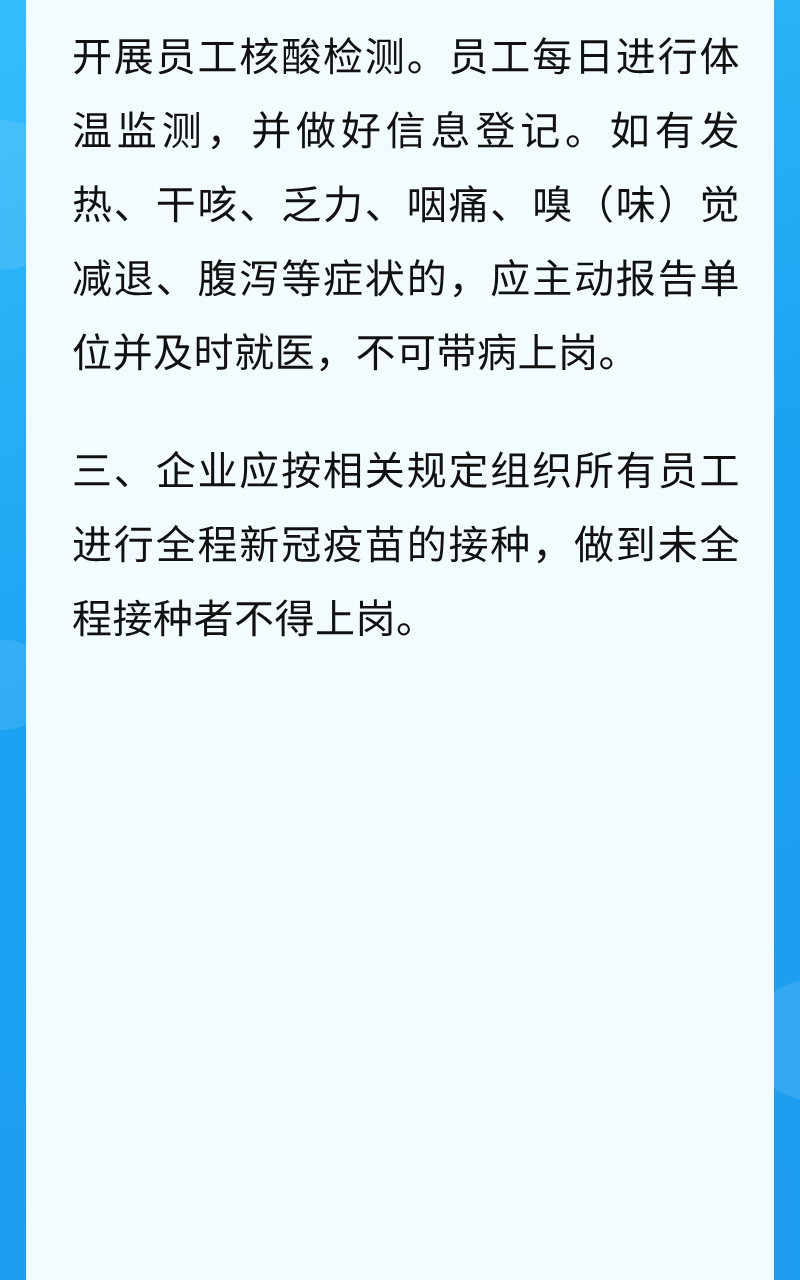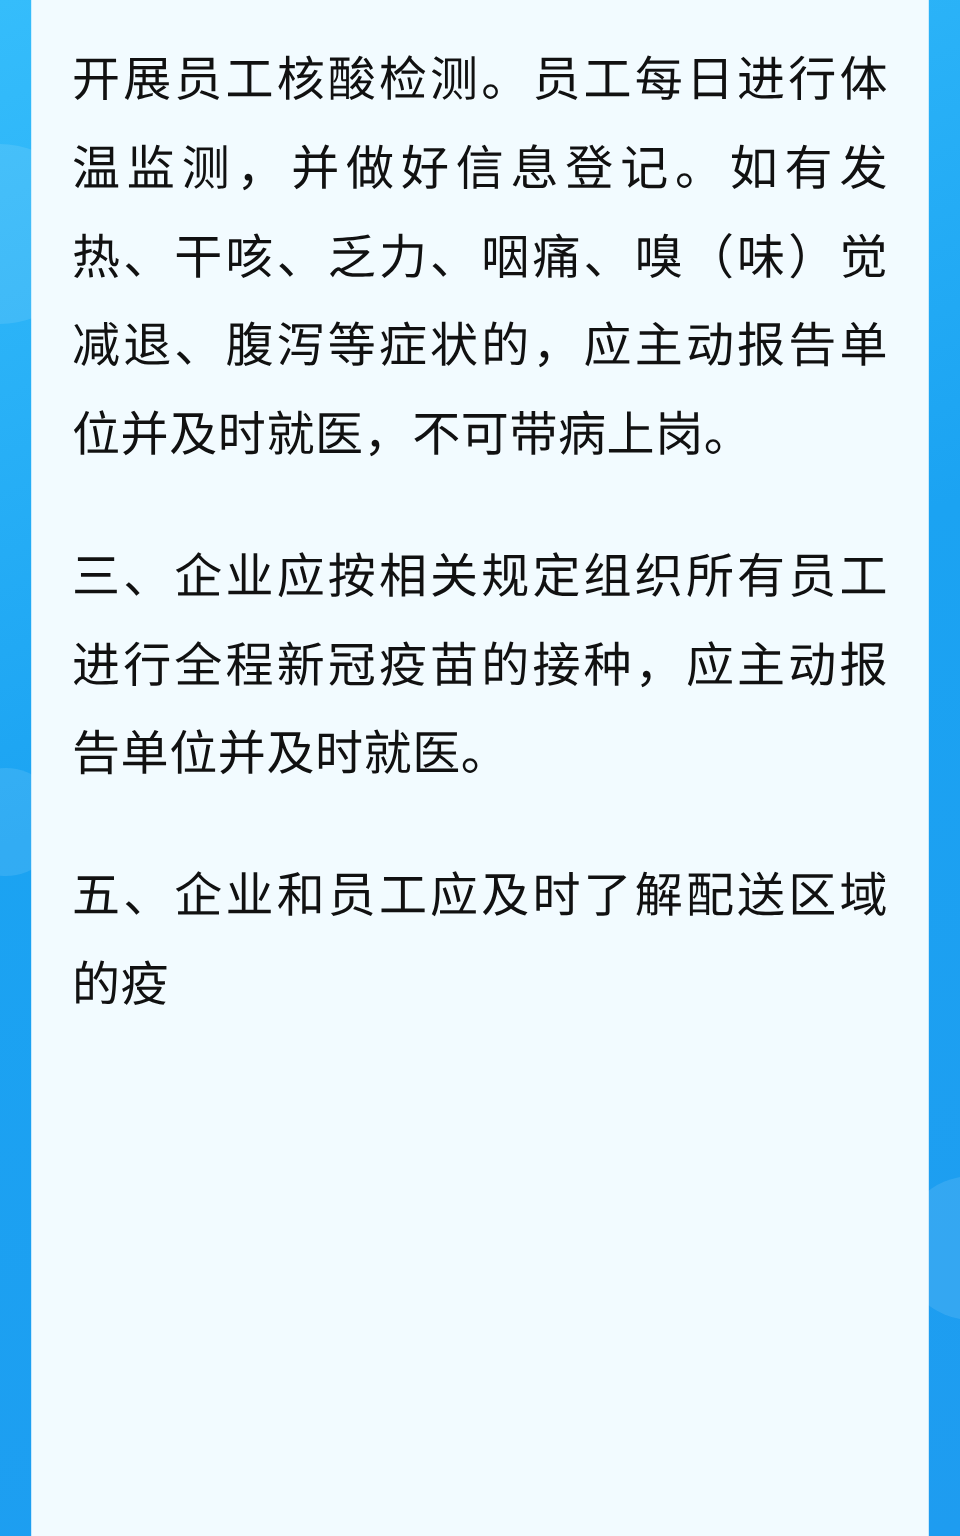--- a/index.html
+++ b/index.html
@@ -38,21 +38,22 @@
     left: 26px;
     top: 0;
     width: 748px;
     height: 1280px;
     background: #f2fbff;
     box-sizing: border-box;
     padding: 0 34px;
     overflow: hidden;
   }
   .card-inner {
-    padding-top: 24px;
+    padding-top: 14px;
+    margin-left: 12px;
   }
   p.para {
     margin: 0 0 44px 0;
     color: #111111;
     font-size: 40px;
     line-height: 74px;
     letter-spacing: 0.5px;
     text-align: justify;
     text-justify: inter-ideograph;
     font-weight: 400;
@@ -68,17 +69,16 @@
 <body>
 
 <div class="poster">
   <div class="deco d1"></div>
   <div class="deco d2"></div>
   <div class="deco d3"></div>
 
   <div class="card">
     <div class="card-inner">
       <p class="para first">开展员工核酸检测。员工每日进行体温监测，并做好信息登记。如有发热、干咳、乏力、咽痛、嗅（味）觉减退、腹泻等症状的，应主动报告单位并及时就医，不可带病上岗。</p>
-      <p class="para">三、企业应按相关规定组织所有员工进行全程新冠疫苗的接种，应主动报告单位并及时就医。</p>
-      <p class="para last">五、企业和员工应及时了解配送区域的疫</p>
+      <p class="para">三、企业应按相关规定组织所有员工进行全程新冠疫苗的接种，做到未全程接种者不得上岗。</p>
     </div>
   </div>
 </div>
 
 </body></html>

